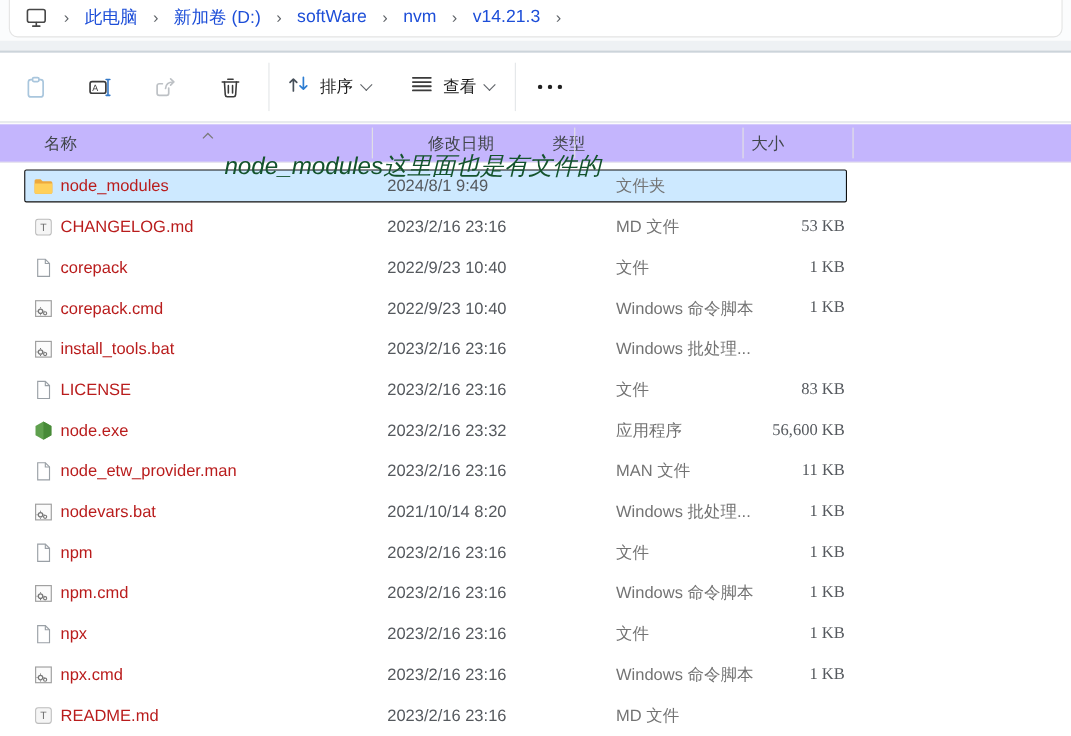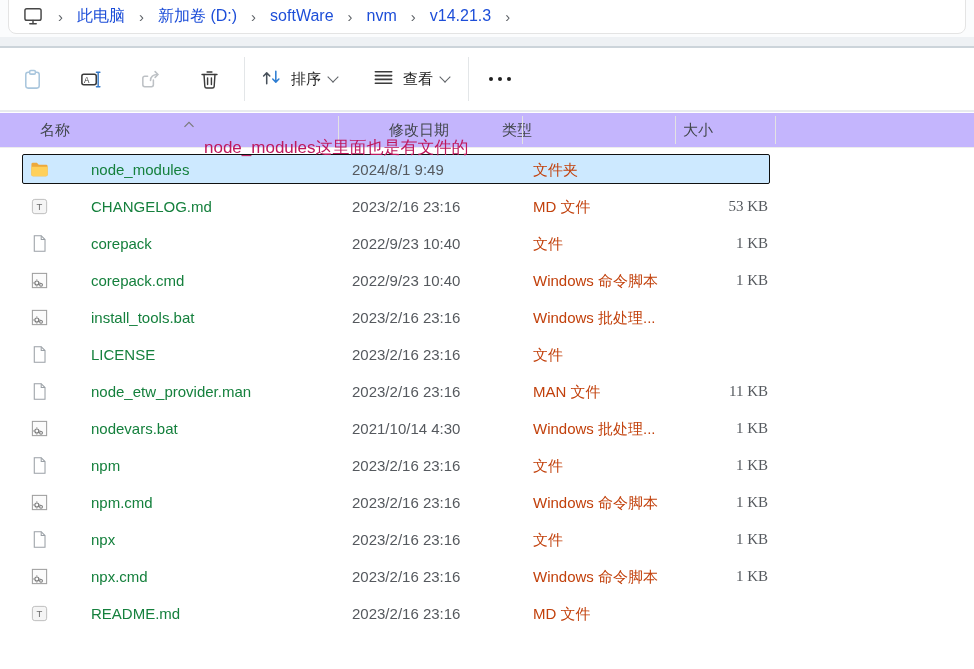--- a/index.html
+++ b/index.html
@@ -42,28 +42,28 @@
   .sort-chev{position:absolute;left:183px;top:1px;}
   
   .file-list{position:absolute;left:22px;top:151px;width:748px;}
   .row{position:relative;width:748px;height:37px;}
   .row.selected::before{
     content:"";position:absolute;left:0;right:0;top:3px;bottom:4px;
     background:#cde9ff;border:1.5px solid #101010;border-radius:2px;z-index:0;
   }
   .cell{position:absolute;top:0;height:37px;line-height:37px;font-size:15px;white-space:nowrap;z-index:1;}
   .icon-slot{position:absolute;left:8px;top:9px;width:19px;height:19px;z-index:1;}
-  .c-name{left:33px;color:#15803d;margin-left:36px;}
+  .c-name{left:33px;color:#b91c1c;}
   .c-date{left:330px;color:#55595e;}
-  .c-type{left:511px;color:#c2410c;}
+  .c-type{left:538px;color:#737373;}
   .c-size{left:560px;width:186px;text-align:right;color:#55595e;font-family:Liberation Serif, serif;}
   
   .annotation{
     position:absolute;left:204px;top:136px;z-index:5;
-    font-size:17px;color:#be185d;white-space:nowrap;
+    font-size:22px;color:#14532d;white-space:nowrap;font-style:italic;
   }
 </style>
 </head>
 <body>
 
 <div class="top-zone">
   <div class="address-box"></div>
   <div class="breadcrumb">
     <span class="pc-icon">
       <svg viewBox="0 0 24 24" width="22" height="22" fill="none" stroke="#474747" stroke-width="1.6" stroke-linecap="round">
@@ -221,40 +221,51 @@
     <span class="cell c-type">Windows 批处理...</span>
   </div>
     <div class="row">
     <span class="icon-slot"><svg viewBox="0 0 20 20" width="19" height="19">
           <path d="M4.5 1.8h7.3l4 4v12.4H4.5z" fill="#ffffff" stroke="#9aa0a6" stroke-width="1.1"></path>
           <path d="M11.8 1.8v4h4" fill="none" stroke="#9aa0a6" stroke-width="1.1"></path>
         </svg></span>
     <span class="cell c-name">LICENSE</span>
     <span class="cell c-date">2023/2/16 23:16</span>
     <span class="cell c-type">文件</span>
+    <span class="cell c-size">83 KB</span>
+  </div>
+    <div class="row">
+    <span class="icon-slot"><svg viewBox="0 0 20 20" width="19" height="19">
+          <polygon points="10,1.3 17.6,5.6 17.6,14.4 10,18.7 2.4,14.4 2.4,5.6" fill="#5fa04e"></polygon>
+          <polygon points="10,1.3 17.6,5.6 17.6,14.4 10,18.7" fill="#478a38"></polygon>
+        </svg></span>
+    <span class="cell c-name">node.exe</span>
+    <span class="cell c-date">2023/2/16 23:32</span>
+    <span class="cell c-type">应用程序</span>
+    <span class="cell c-size">56,600 KB</span>
   </div>
     <div class="row">
     <span class="icon-slot"><svg viewBox="0 0 20 20" width="19" height="19">
           <path d="M4.5 1.8h7.3l4 4v12.4H4.5z" fill="#ffffff" stroke="#9aa0a6" stroke-width="1.1"></path>
           <path d="M11.8 1.8v4h4" fill="none" stroke="#9aa0a6" stroke-width="1.1"></path>
         </svg></span>
     <span class="cell c-name">node_etw_provider.man</span>
     <span class="cell c-date">2023/2/16 23:16</span>
     <span class="cell c-type">MAN 文件</span>
     <span class="cell c-size">11 KB</span>
   </div>
     <div class="row">
     <span class="icon-slot"><svg viewBox="0 0 20 20" width="19" height="19">
           <rect x="2.5" y="2.5" width="15" height="15" fill="#fbfbfb" stroke="#9e9e9e" stroke-width="1.1"></rect>
           <circle cx="7.2" cy="12.6" r="2.1" fill="none" stroke="#787878" stroke-width="1.2"></circle>
           <circle cx="11.6" cy="14.6" r="1.5" fill="none" stroke="#787878" stroke-width="1.1"></circle>
           <path d="M7.2 9.8v-1M7.2 15.4v1M4.4 12.6h-1M10 12.6h1" stroke="#787878" stroke-width="1"></path>
         </svg></span>
     <span class="cell c-name">nodevars.bat</span>
-    <span class="cell c-date">2021/10/14 4:30</span>
+    <span class="cell c-date">2021/10/14 8:20</span>
     <span class="cell c-type">Windows 批处理...</span>
     <span class="cell c-size">1 KB</span>
   </div>
     <div class="row">
     <span class="icon-slot"><svg viewBox="0 0 20 20" width="19" height="19">
           <path d="M4.5 1.8h7.3l4 4v12.4H4.5z" fill="#ffffff" stroke="#9aa0a6" stroke-width="1.1"></path>
           <path d="M11.8 1.8v4h4" fill="none" stroke="#9aa0a6" stroke-width="1.1"></path>
         </svg></span>
     <span class="cell c-name">npm</span>
     <span class="cell c-date">2023/2/16 23:16</span>

